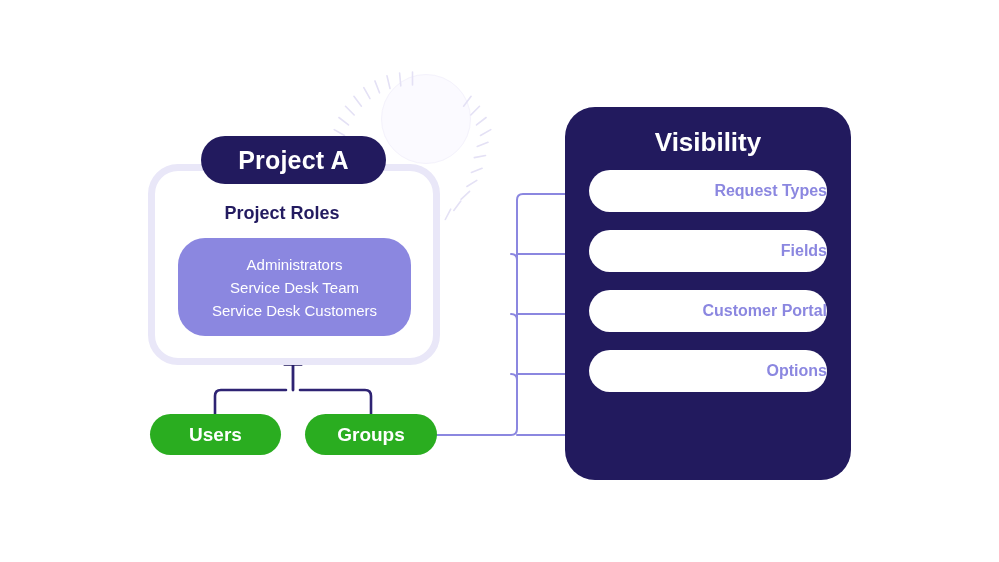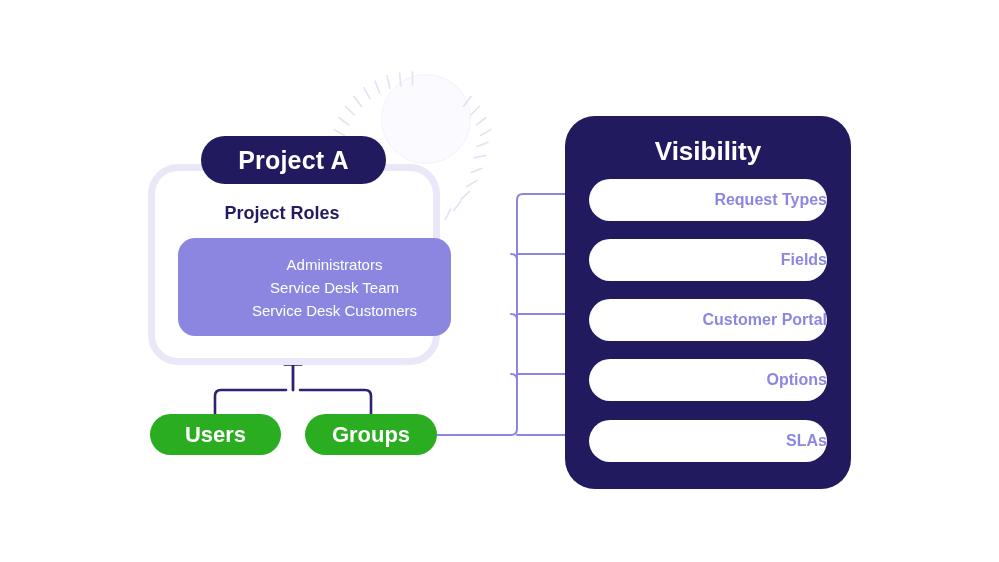--- a/index.html
+++ b/index.html
@@ -75,55 +75,54 @@
     font-size: 18px;
     font-weight: bold;
   }
   .roles-box {
     position: absolute;
     left: 178px;
     top: 238px;
     width: 233px;
     height: 98px;
     background: #8b87e0;
-    border-radius: 17px;
+    border-radius: 27px;
     display: flex;
     flex-direction: column;
     align-items: center;
     justify-content: center;
     gap: 2px;
-    padding-left: 40px;
   }
   .roles-box .role {
     color: #ffffff;
     font-size: 15px;
     line-height: 21px;
   }
 
   
   .green-pill {
     position: absolute;
     height: 41px;
     background: #2aad20;
     border-radius: 21px;
     display: flex;
     align-items: center;
     justify-content: center;
     color: #ffffff;
-    font-size: 22px;
+    font-size: 19px;
     font-weight: bold;
   }
   #pill-users  { left: 150px; top: 414px; width: 131px; }
   #pill-groups { left: 305px; top: 414px; width: 132px; }
 
   
   .vis-panel {
     position: absolute;
     left: 565px;
-    top: 116px;
+    top: 107px;
     width: 286px;
     height: 373px;
     background: #221a5e;
     border-radius: 30px;
   }
   .vis-title {
     position: absolute;
     left: 0;
     top: 20px;
     width: 100%;
@@ -247,18 +246,15 @@
     </div>
     <div class="vis-item" style="top:123px">
       <span>Fields</span>
     </div>
     <div class="vis-item" style="top:243px">
       <span>Options</span>
     </div>
     <div class="vis-item" style="top:183px">
       <span>Customer Portal</span>
     </div>
-    <div class="vis-item" style="top:304px">
-      <span>SLAs</span>
-    </div>
   </div>
 
 </div>
 
 </body></html>

